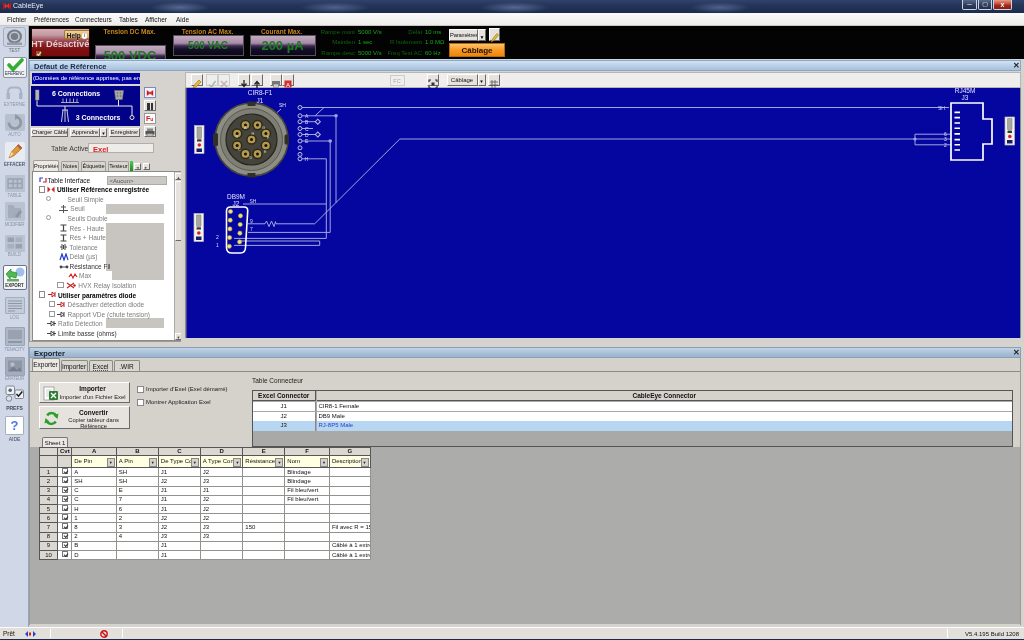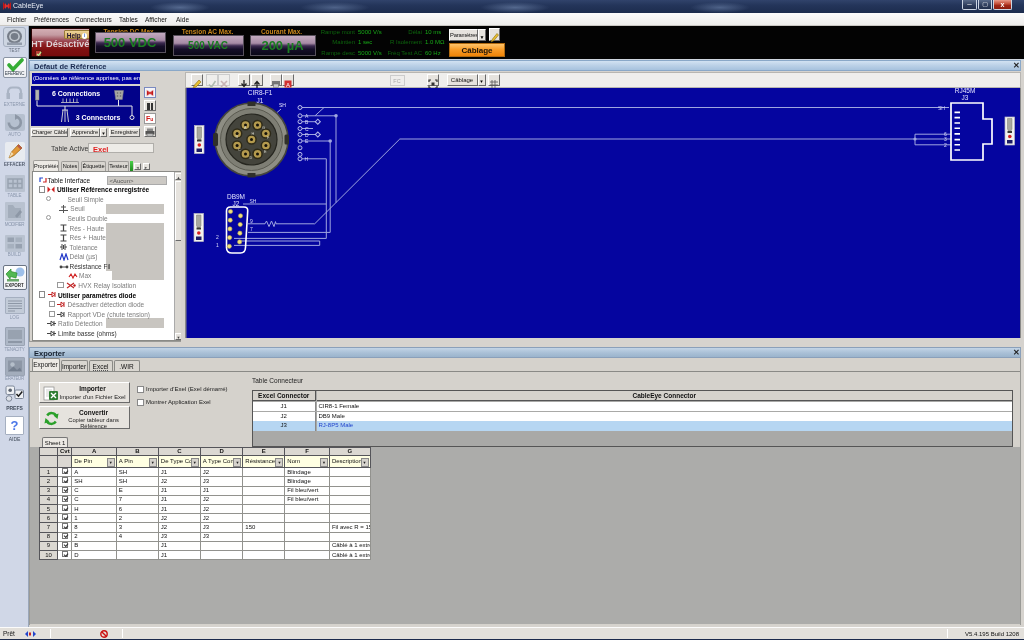--- a/index.html
+++ b/index.html
@@ -48,21 +48,21 @@
     <div class="ab" style="left:32px;top:1px;width:26px;height:9.5px;background:linear-gradient(180deg,#edd39a,#d4ad5e);border:1px solid #9a7c38;border-radius:1px;font-size:6.5px;font-weight:bold;color:#201430;text-align:center;line-height:9px;">Help<span style="display:inline-block;width:5.5px;height:5.5px;background:#fff;border-radius:50%;color:#3a62c8;font-size:4.5px;line-height:5.5px;vertical-align:0.5px;margin-left:1px;font-weight:bold;">i</span></div>
     <div class="ab" style="left:-1px;top:10.5px;width:62px;font-size:9.3px;font-weight:bold;color:#ded2d6;text-align:left;white-space:nowrap;">HT Désactivée</div>
     <div class="ab" style="left:3px;top:21px;width:7px;height:7px;background:#b84038;border:1px solid #5a1a10;border-radius:1px;">
         <svg style="display:block" width="6" height="6" viewBox="0 0 6 6">
           <path d="M1,3 L2.5,4.5 L5,1" stroke="#bee890" stroke-width="1.3" fill="none"></path>
         </svg>
       </div>
   </div>
 
   <div class="ab" style="left:65px;top:2px;width:71px;height:7px;font-size:6.5px;font-weight:bold;color:#c8871e;text-align:center;">Tension DC Max.</div>
-  <div class="ab" style="left:65.5px;top:6px;width:71px;height:21px;background:linear-gradient(180deg,#c3abc0 0%,#a78ba6 38%,#3c2a50 52%,#150e28 70%,#0a0718 100%);border:1px solid #57505c;">
+  <div class="ab" style="left:65.5px;top:19px;width:71px;height:21px;background:linear-gradient(180deg,#c3abc0 0%,#a78ba6 38%,#3c2a50 52%,#150e28 70%,#0a0718 100%);border:1px solid #57505c;">
     <div style="font-size:13px;font-weight:bold;color:#1b7d22;text-align:center;line-height:19px;letter-spacing:0px;">500 VDC</div>
   </div>
 
   <div class="ab" style="left:143px;top:2px;width:71px;height:7px;font-size:6.5px;font-weight:bold;color:#c8871e;text-align:center;">Tension AC Max.</div>
   <div class="ab" style="left:143.5px;top:9px;width:71px;height:21px;background:linear-gradient(180deg,#c3abc0 0%,#a78ba6 38%,#3c2a50 52%,#150e28 70%,#0a0718 100%);border:1px solid #57505c;">
     <div style="font-size:10px;font-weight:bold;color:#1b7d22;text-align:center;line-height:19px;">500 VAC</div>
   </div>
 
   <div class="ab" style="left:218px;top:2px;width:69px;height:7px;font-size:6.5px;font-weight:bold;color:#c8871e;text-align:center;">Courant Max.</div>
   <div class="ab" style="left:220.5px;top:9px;width:66px;height:21px;background:linear-gradient(180deg,#c3abc0 0%,#a78ba6 38%,#3c2a50 52%,#150e28 70%,#0a0718 100%);border:1px solid #57505c;">

